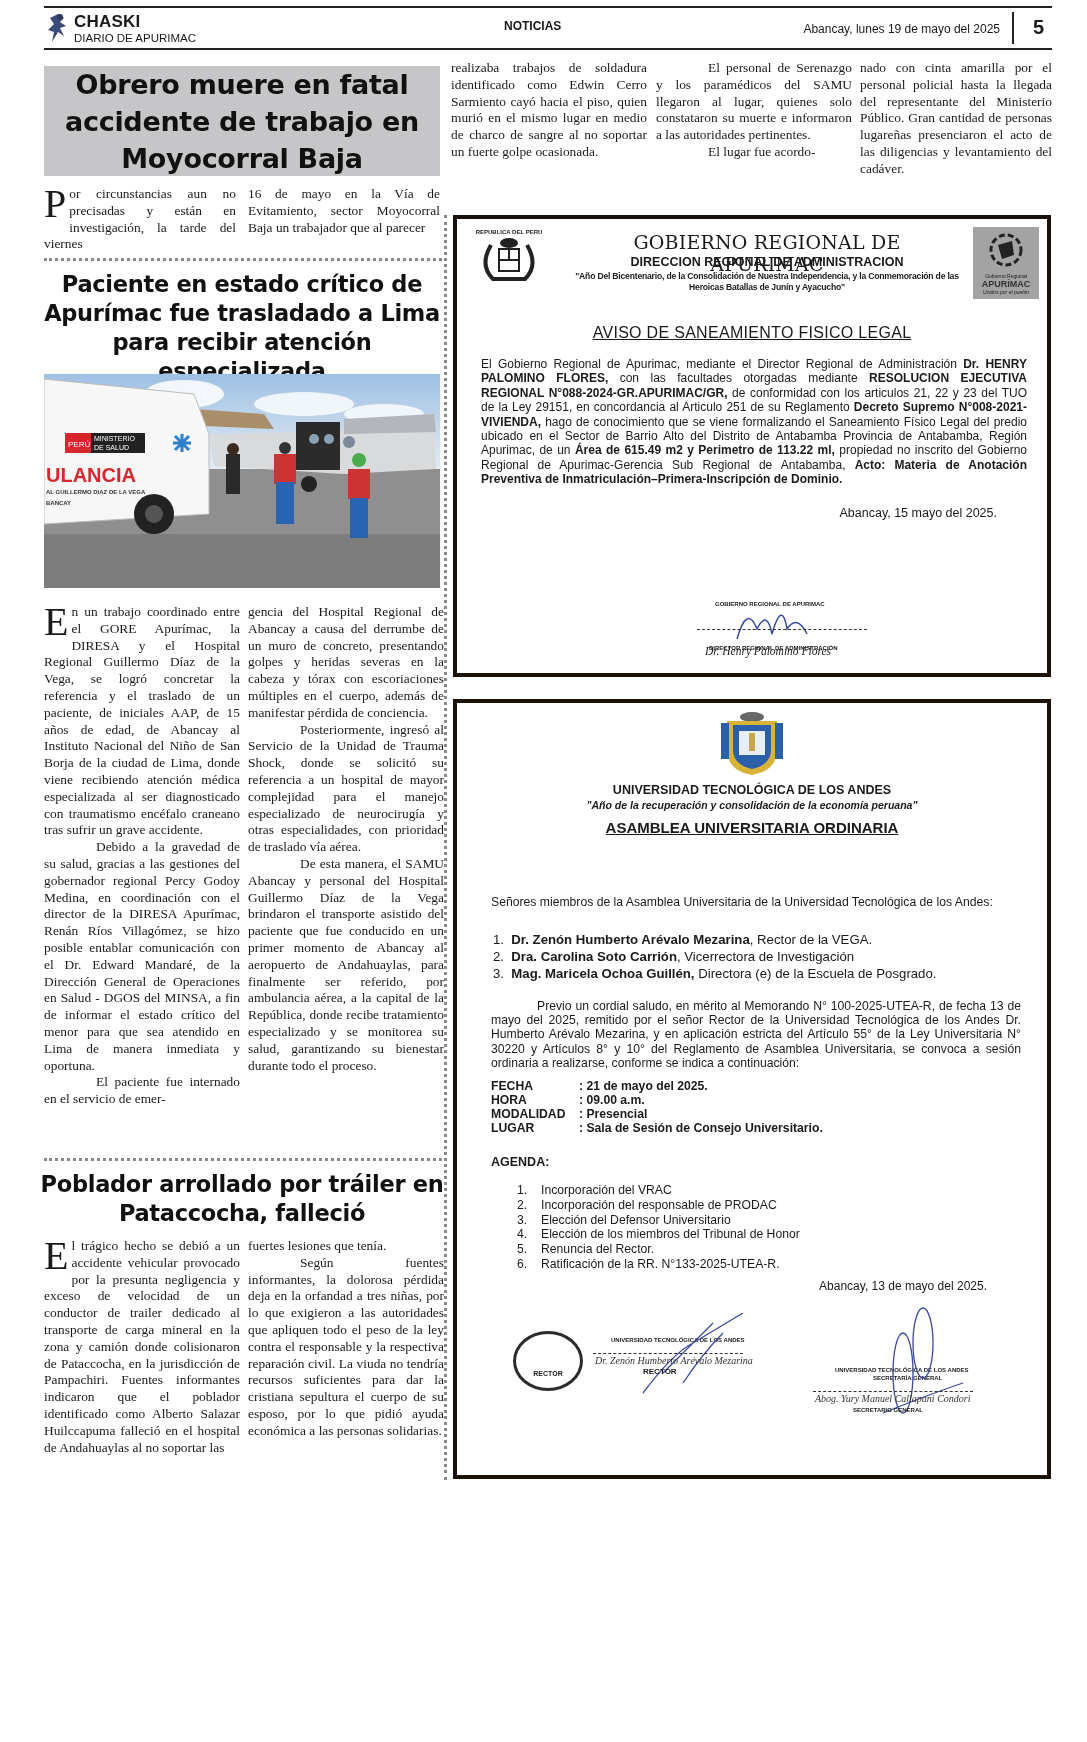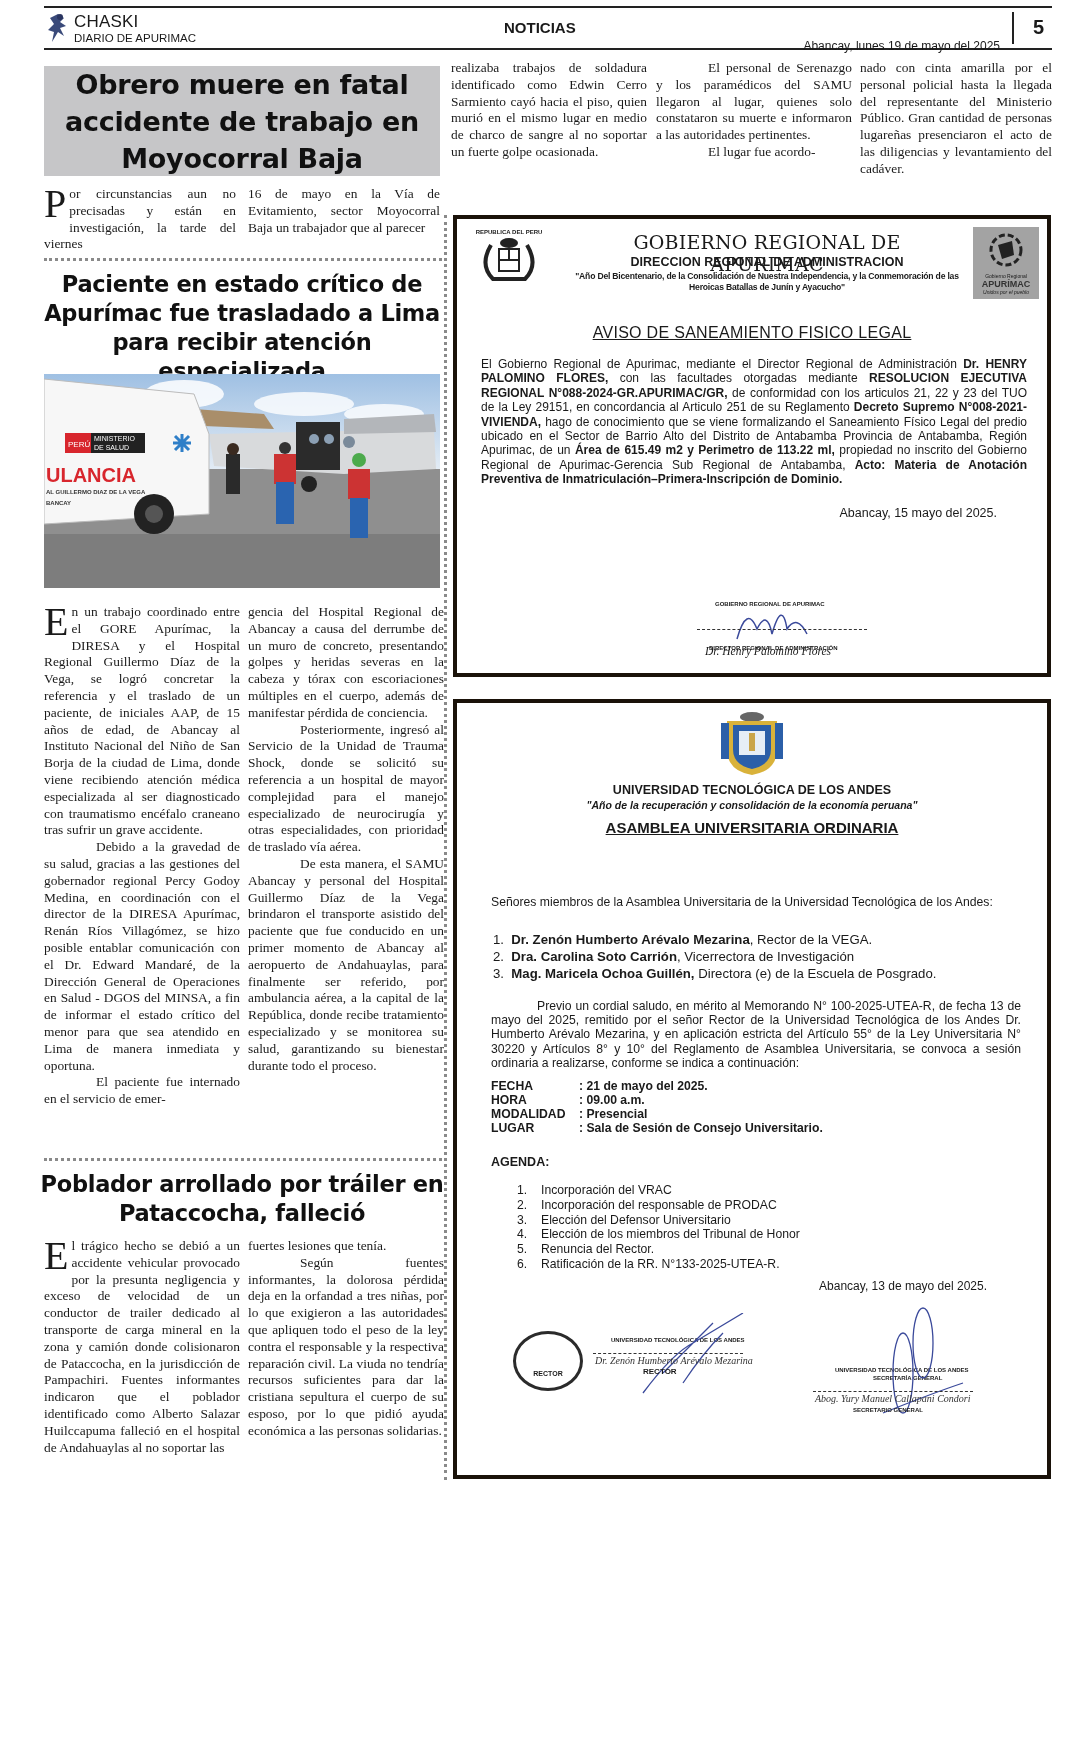--- a/index.html
+++ b/index.html
@@ -3,24 +3,24 @@
 <meta charset="utf-8">
 <style>
   * { box-sizing: border-box; margin: 0; padding: 0; }
   html, body { width: 1087px; height: 1742px; background: #ffffff; overflow: hidden; }
   body { position: relative; font-family: "Liberation Serif", serif; color: #1a1a1a; }
 
   
   .masthead { position: absolute; left: 44px; top: 6px; width: 1008px; height: 44px; border-top: 2px solid #222; border-bottom: 2px solid #222; }
   .logo { position: absolute; left: 0; top: 2px; width: 280px; height: 38px; }
   .logo-icon { position: absolute; left: 0; top: 2px; width: 28px; height: 36px; }
-  .logo-name { position: absolute; left: 30px; top: 2px; font-family: "Liberation Sans", sans-serif; font-weight: normal; font-size: 17px; letter-spacing: 0.2px; }
+  .logo-name { position: absolute; left: 30px; top: 2px; font-family: "Liberation Sans", sans-serif; font-weight: bold; font-size: 17px; letter-spacing: 0.2px; }
   .logo-sub { position: absolute; left: 30px; top: 22px; font-family: "Liberation Sans", sans-serif; font-size: 11.5px; }
-  .section-name { position: absolute; left: 460px; top: 11px; font-family: "Liberation Sans", sans-serif; font-weight: bold; font-size: 15px; }
-  .header-date { position: absolute; right: 52px; top: 31px; font-family: "Liberation Sans", sans-serif; font-size: 12px; }
+  .section-name { position: absolute; left: 460px; top: 11px; font-family: "Liberation Sans", sans-serif; font-weight: bold; font-size: 12px; }
+  .header-date { position: absolute; right: 52px; top: 14px; font-family: "Liberation Sans", sans-serif; font-size: 12px; }
   .header-divider { position: absolute; right: 38px; top: 4px; width: 2px; height: 32px; background: #222; }
   .page-num { position: absolute; right: 8px; top: 8px; font-family: "Liberation Sans", sans-serif; font-weight: bold; font-size: 20px; }
 
   
   .body-text { font-size: 13.4px; line-height: 16.8px; text-align: justify; hyphens: manual; }
   .body-text p { text-indent: 0; }
   .body-text p.indent { text-indent: 52px; }
   .dropcap { float: left; font-size: 40px; line-height: 32px; padding-right: 3px; margin-top: 2px; font-family: "Liberation Serif", serif; }
 
   .headline { font-family: "DejaVu Sans", sans-serif; font-weight: bold; text-align: center; color: #111; }

